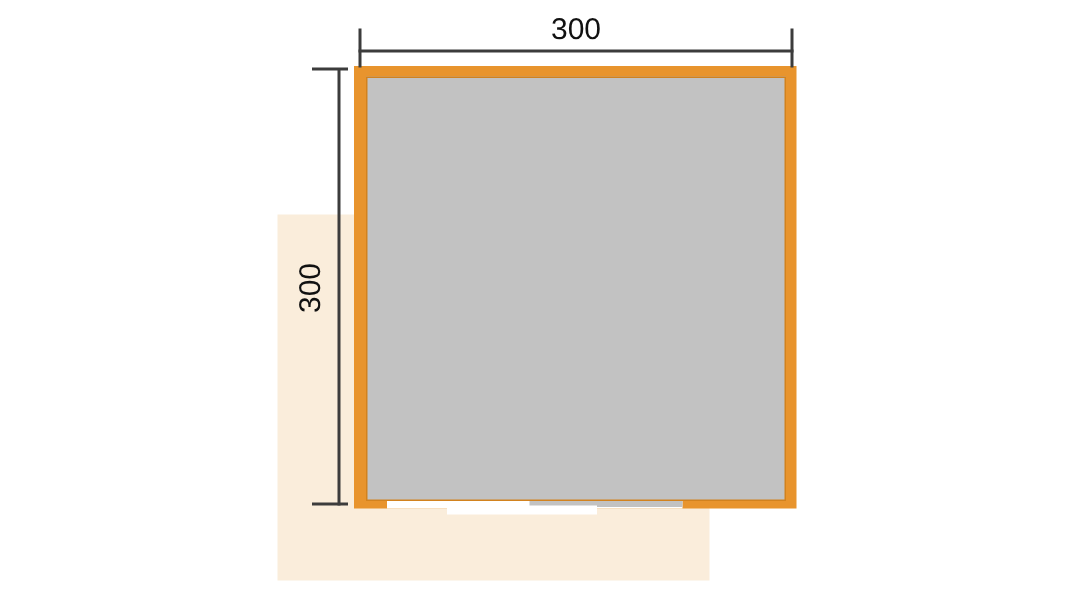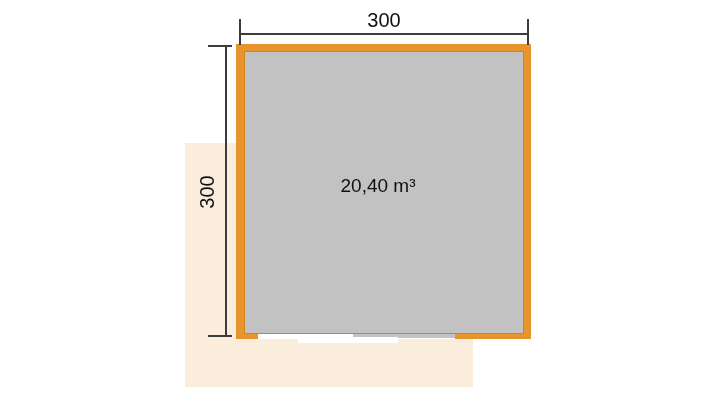--- a/index.html
+++ b/index.html
@@ -61,15 +61,14 @@
 
   <div class="abs opening" style="background: rgb(255, 255, 255);"></div>
   <div class="abs floor-ext" style="background: rgb(194, 194, 194);"></div>
   <div class="abs door-strip" style="background: rgb(255, 255, 255);"></div>
 
   <div class="abs dim-line-top" style="background: rgb(60, 60, 60);"></div>
   <div class="abs dim-tick tick-left" style="background: rgb(60, 60, 60);"></div>
   <div class="abs dim-tick tick-right" style="background: rgb(60, 60, 60);"></div>
   <div class="abs dim-label dim-label-top" style="color: rgb(17, 17, 17);">300</div>
 
-  <div class="abs volume-label" style="color: rgb(17, 17, 17);">20,40 m³</div>
 
 </div>
 
 </body></html>

